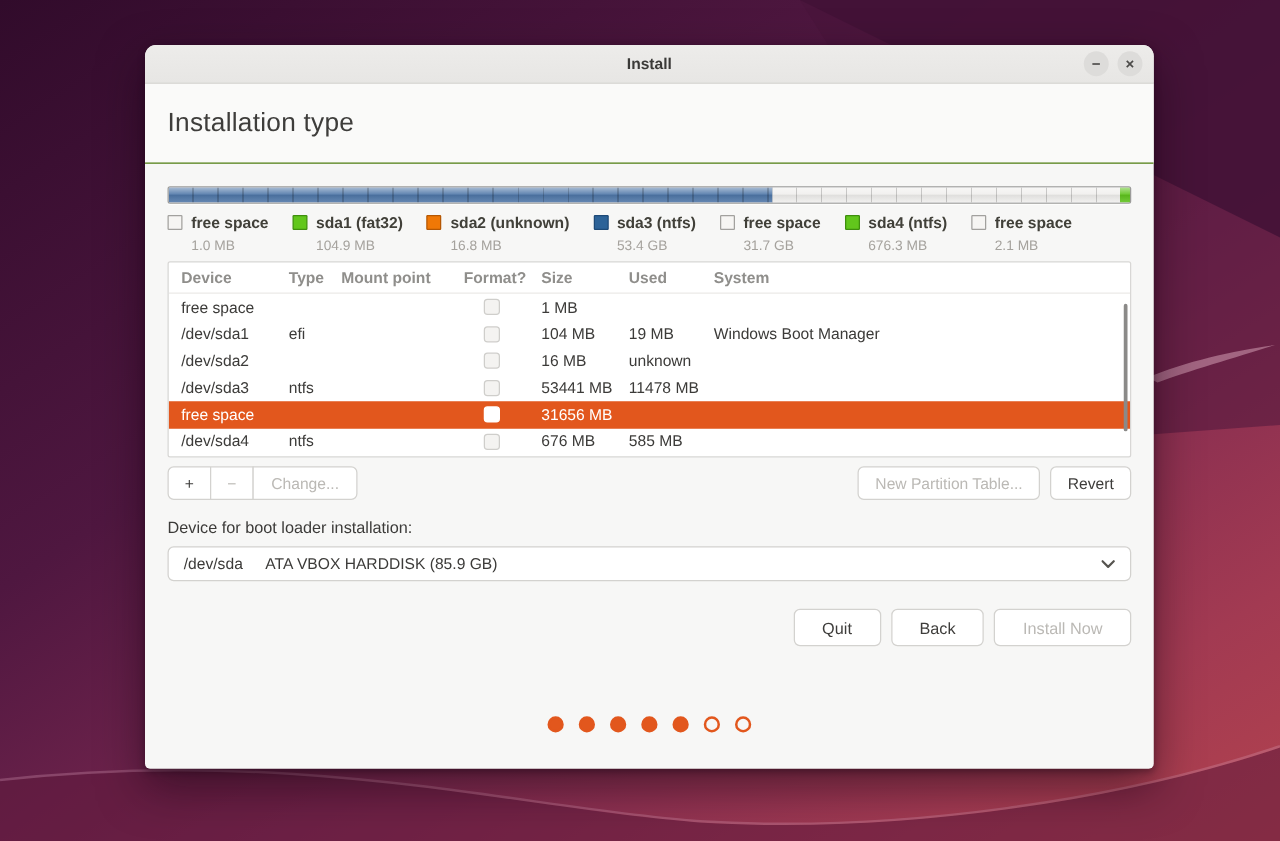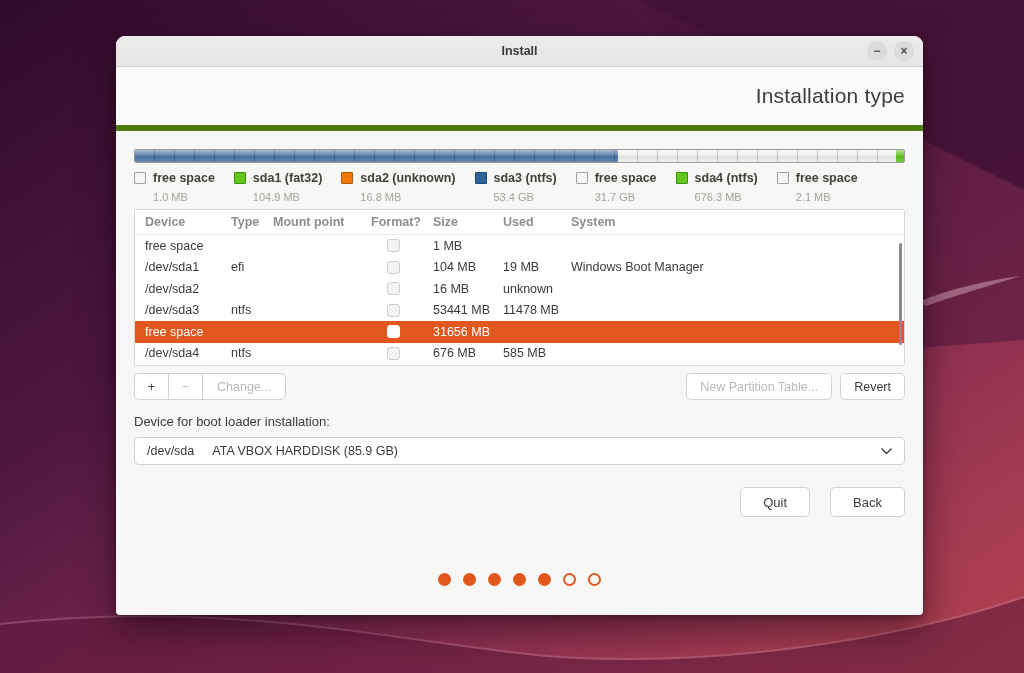--- a/index.html
+++ b/index.html
@@ -20,22 +20,22 @@
     height:31px; flex:0 0 31px; background:linear-gradient(#edecea,#e7e6e4);
     border-bottom:1px solid #d2d1ce; display:flex; align-items:center; justify-content:center;
     position:relative; font-size:12.5px; font-weight:bold; color:#3b3a38;
   }
   .tb-buttons { position:absolute; right:9px; top:5px; display:flex; gap:7px; }
   .tb-btn {
     width:20px; height:20px; border-radius:50%; background:#dddcda; color:#4c4b49;
     display:flex; align-items:center; justify-content:center; font-size:12px; line-height:1; cursor:default;
   }
   .header {
-    height:64px; flex:0 0 64px; background:#fafaf9; border-bottom:6px solid #4d7c0f;
-    display:flex; align-items:center; padding:0 18px;justify-content:flex-end;
+    height:64px; flex:0 0 64px; background:#fafaf9; border-bottom:1px solid #4d7c0f;
+    display:flex; align-items:center; padding:0 18px;
   }
   .header h1 { font-size:21px; font-weight:500; color:#3e3d3b; letter-spacing:.2px; }
 
   .content { flex:1; padding:0 18px; position:relative; }
 
   
   .pbar {
     margin-top:18px; height:14px; display:flex; border-radius:2px; overflow:hidden;
     border:1px solid #9c9c9a; box-shadow:0 1px 0 rgba(255,255,255,.7);
   }
@@ -88,21 +88,21 @@
   .linked .btn:last-child { border-radius:0 5px 5px 0; width:auto; padding:0 14px; }
   .toolbar-right { margin-left:auto; display:flex; gap:8px; }
 
   .boot-label { margin-top:14px; font-size:13px; color:#3c3b39; }
   .boot-select {
     margin-top:8px; height:28px; background:#fff; border:1px solid #d3d2cf; border-radius:5px;
     display:flex; align-items:center; padding:0 12px; gap:18px; font-size:12.5px; color:#3c3b39; cursor:default;text-align:center;
   }
   .chevron { margin-left:auto; display:flex; }
 
-  .actions-row { margin-top:22px; display:flex; justify-content:flex-end; gap:20px; }
+  .actions-row { margin-top:22px; display:flex; justify-content:flex-end; gap:8px; }
   .actions-row .btn { height:30px; padding:0 22px; font-size:13px; }
 
   .pager { margin-top:56px; display:flex; justify-content:center; gap:12px; }
   .dot { width:13px; height:13px; border-radius:50%; border:2px solid #E2571D; background:transparent; }
   .dot.filled { background:#E2571D; }
 </style>
 </head>
 <body>
 
 <div class="screen">
@@ -292,20 +292,21 @@
         <span class="chevron">
           <svg width="11" height="7" viewBox="0 0 11 7">
               <polyline points="1,1 5.5,5.5 10,1" fill="none" stroke="#56544f" stroke-width="1.7" stroke-linecap="round" stroke-linejoin="round"></polyline>
             </svg>
         </span>
       </div>
 
       <div class="actions-row">
         <button class="btn">Quit</button>
         <button class="btn">Back</button>
+        <button class="btn disabled">Install Now</button>
       </div>
 
       <div class="pager">
           <span class="dot filled"></span>
           <span class="dot filled"></span>
           <span class="dot filled"></span>
           <span class="dot filled"></span>
           <span class="dot filled"></span>
           <span class="dot"></span>
           <span class="dot"></span>

